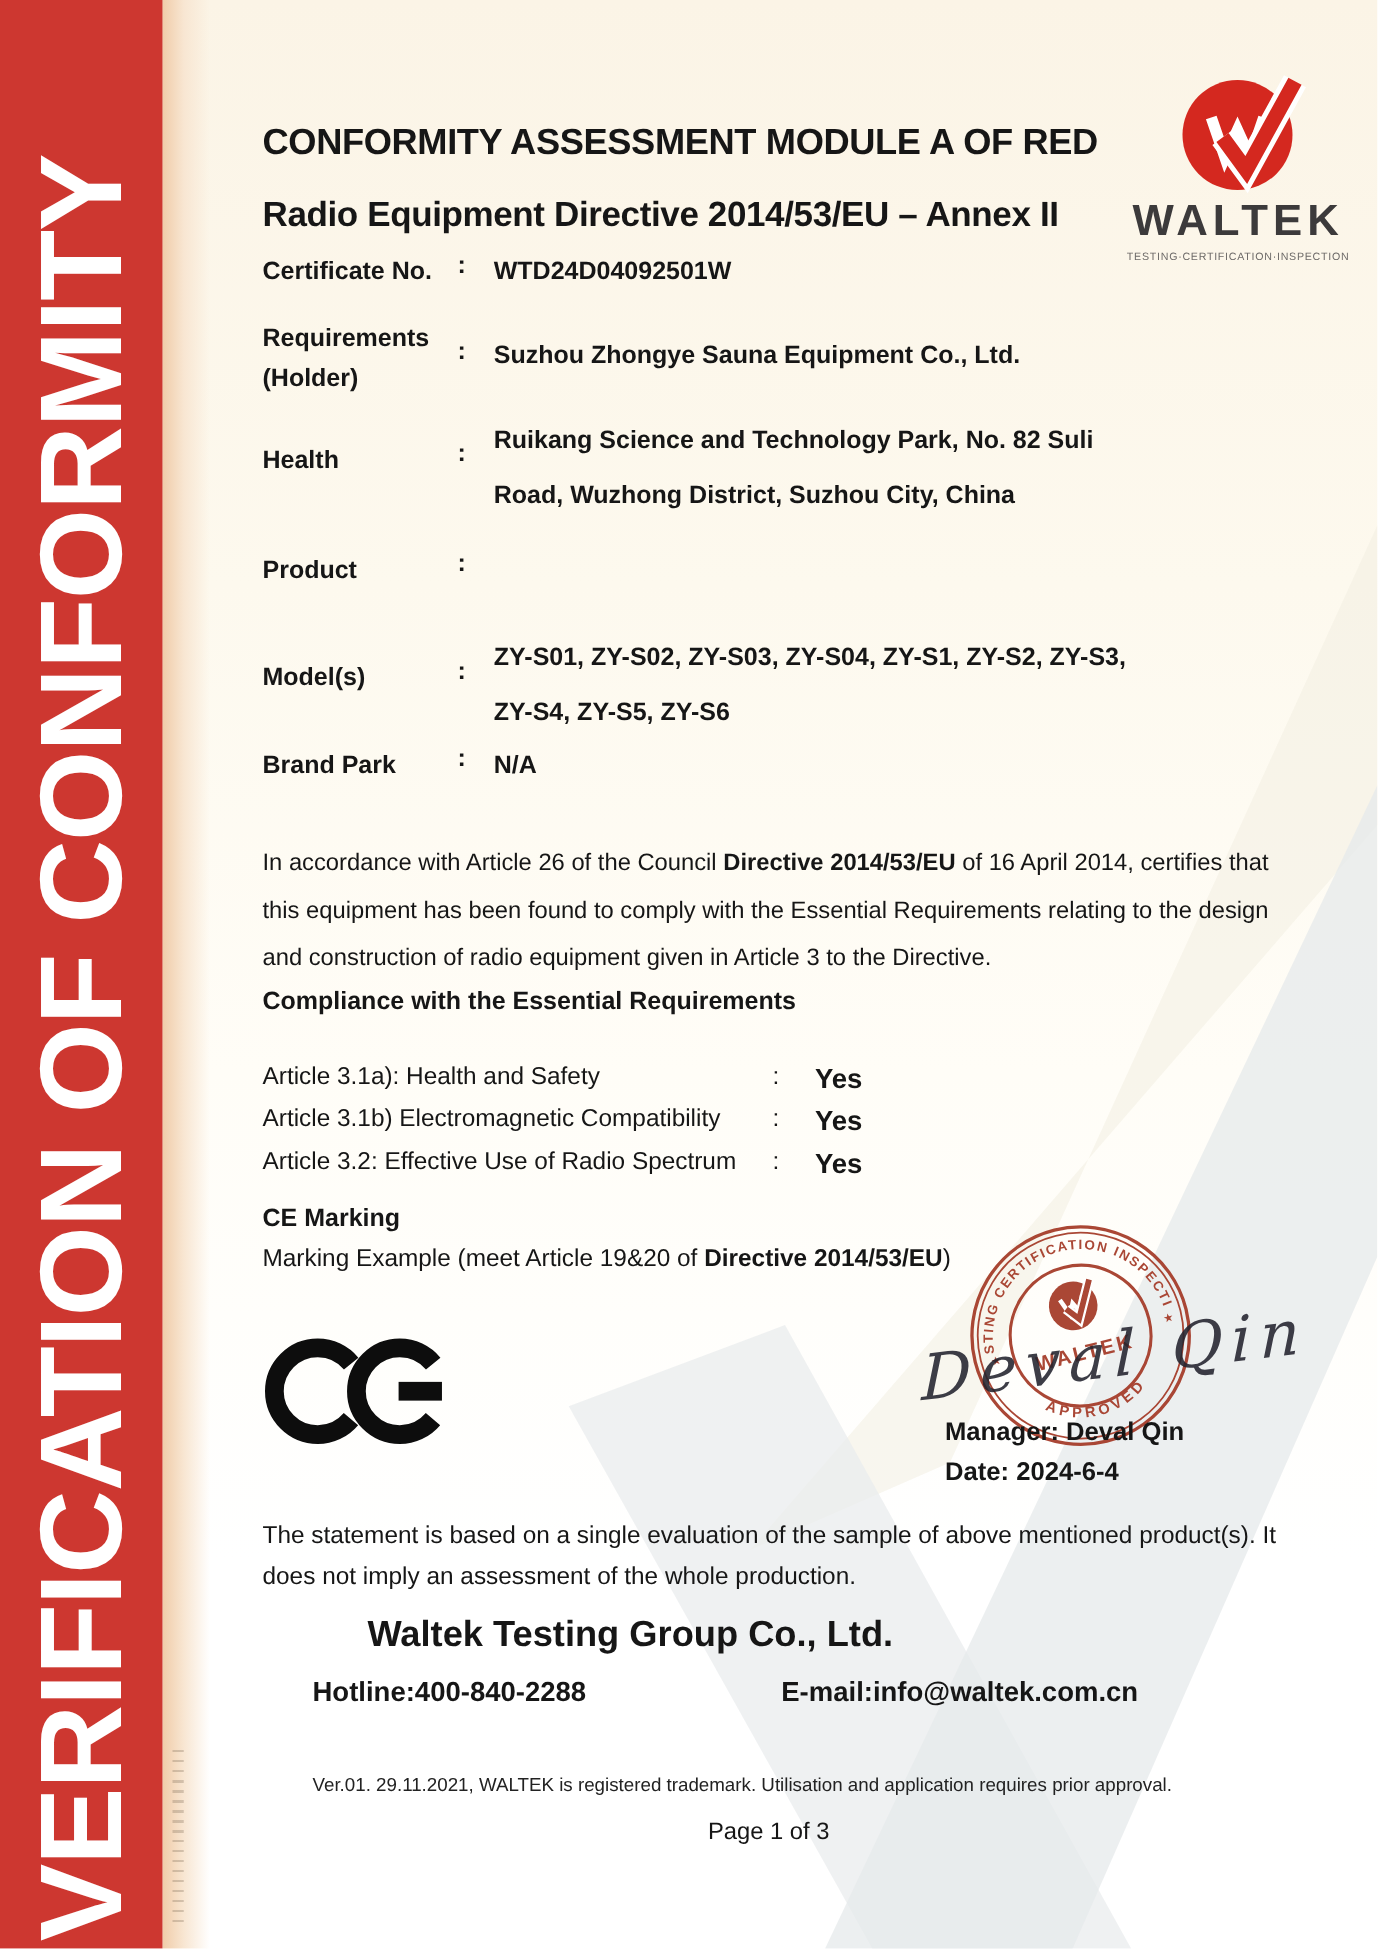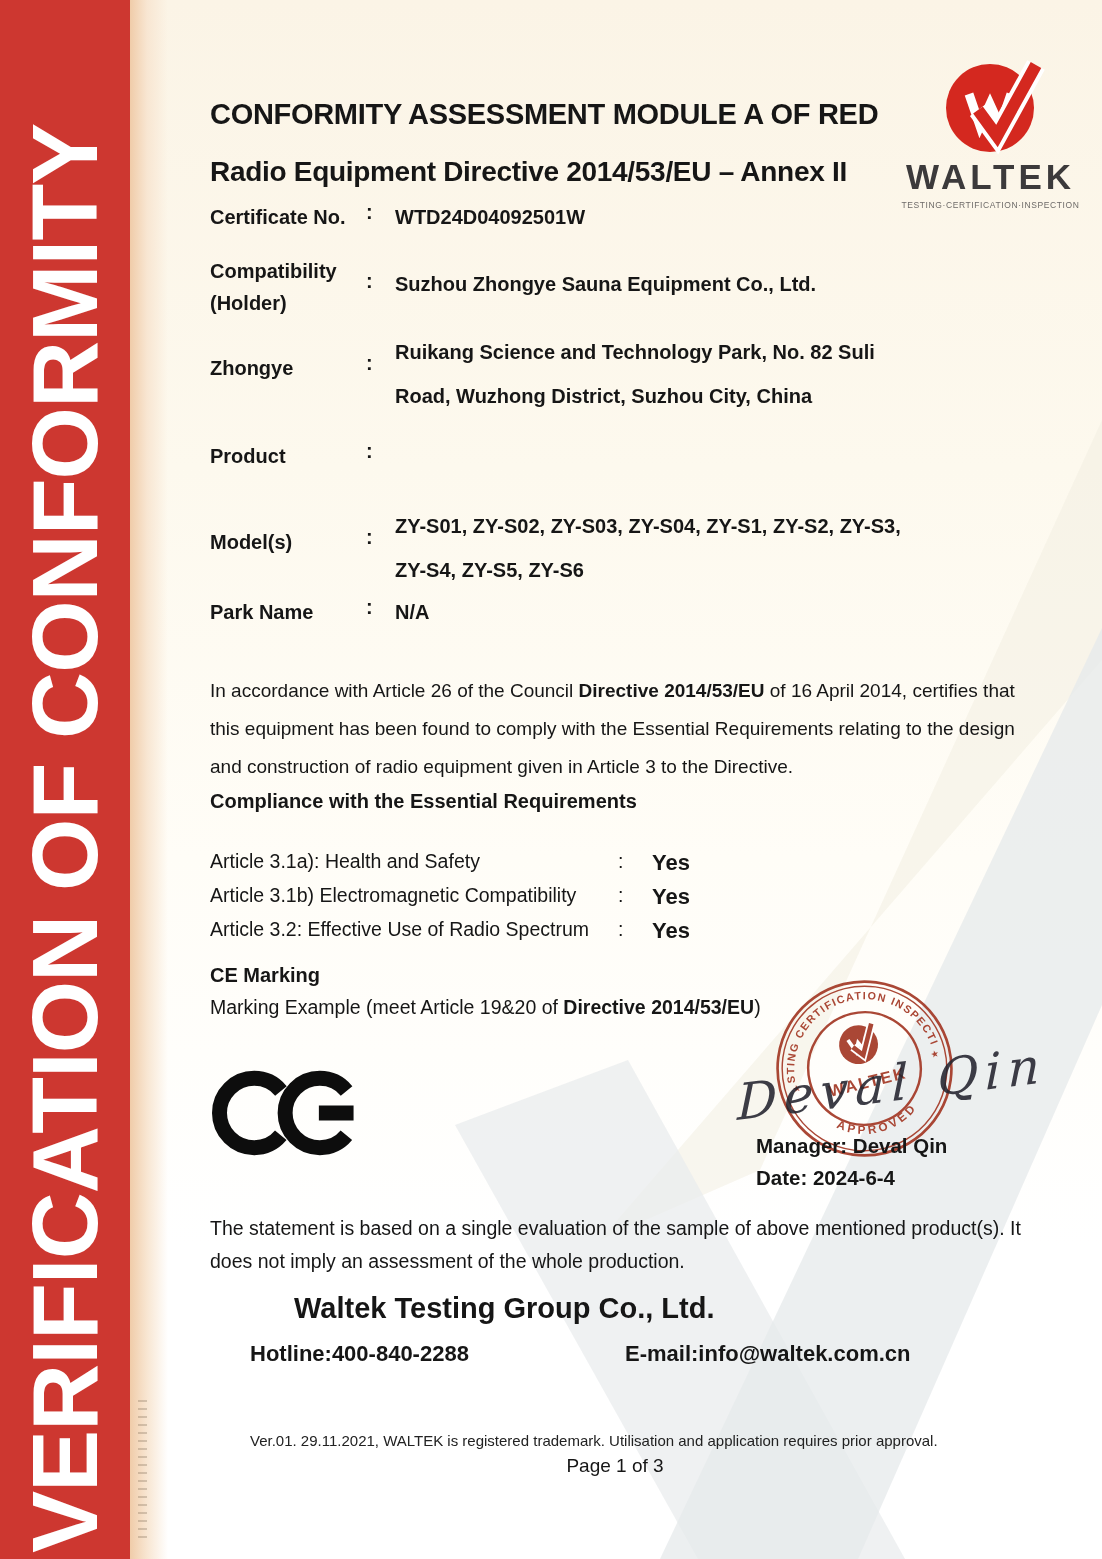--- a/index.html
+++ b/index.html
@@ -88,44 +88,44 @@
   </div>
 
   <div class="abs content title" style="left:210px;top:98px;">CONFORMITY ASSESSMENT MODULE A OF RED</div>
   <div class="abs content subtitle" style="left:210px;top:156px;">Radio Equipment Directive 2014/53/EU – Annex II</div>
 
   <div class="abs content lbl" style="left:210px;top:201px;">Certificate No.</div>
   <div class="abs content colon" style="left:366px;top:201px;">:</div>
   <div class="abs content val" style="left:395px;top:195px;">WTD24D04092501W</div>
 
   <div class="abs content" style="left:210px;top:255px;">
-    <div class="lbl">Compatibility</div>
+    <div class="lbl">Requirements</div>
     <div class="lbl">(Holder)</div>
   </div>
   <div class="abs content colon" style="left:366px;top:270px;">:</div>
   <div class="abs content val" style="left:395px;top:262px;">Suzhou Zhongye Sauna Equipment Co., Ltd.</div>
 
-  <div class="abs content lbl" style="left:210px;top:352px;">Zhongye</div>
+  <div class="abs content lbl" style="left:210px;top:352px;">Health</div>
   <div class="abs content colon" style="left:366px;top:352px;">:</div>
   <div class="abs content" style="left:395px;top:330px;">
     <div class="val">Ruikang Science and Technology Park, No. 82 Suli</div>
     <div class="val">Road, Wuzhong District, Suzhou City, China</div>
   </div>
 
   <div class="abs content lbl" style="left:210px;top:440px;">Product</div>
   <div class="abs content colon" style="left:366px;top:440px;">:</div>
 
   <div class="abs content lbl" style="left:210px;top:526px;">Model(s)</div>
   <div class="abs content colon" style="left:366px;top:526px;">:</div>
   <div class="abs content" style="left:395px;top:504px;">
     <div class="val">ZY-S01, ZY-S02, ZY-S03, ZY-S04, ZY-S1, ZY-S2, ZY-S3,</div>
     <div class="val">ZY-S4, ZY-S5, ZY-S6</div>
   </div>
 
-  <div class="abs content lbl" style="left:210px;top:596px;">Park Name</div>
+  <div class="abs content lbl" style="left:210px;top:596px;">Brand Park</div>
   <div class="abs content colon" style="left:366px;top:596px;">:</div>
   <div class="abs content val" style="left:395px;top:590px;">N/A</div>
 
   <div class="abs content para" style="left:210px;top:672px;">
     <span>In accordance with Article 26 of the Council </span><b>Directive 2014/53/EU</b><span> of 16 April 2014, certifies that this equipment has been found to comply with the Essential Requirements relating to the design and construction of radio equipment given in Article 3 to the Directive.</span>
   </div>
 
   <div class="abs content h-bold" style="left:210px;top:790px;">Compliance with the Essential Requirements</div>
 
   <div class="abs content article" style="left:210px;top:850px;">Article 3.1a): Health and Safety</div>
@@ -179,16 +179,16 @@
   <div id="signature">Deval Qin</div>
 
   <div class="abs content mgr" style="left:756px;top:1134px;">Manager: Deval Qin</div>
   <div class="abs content mgr" style="left:756px;top:1166px;">Date: 2024-6-4</div>
 
   <div class="abs content stmt" style="left:210px;top:1212px;">The statement is based on a single evaluation of the sample of above mentioned product(s). It does not imply an assessment of the whole production.</div>
 
   <div class="abs content company" style="left:250px;top:1292px;">Waltek Testing Group Co., Ltd.</div>
   <div class="abs content contact" style="left:250px;top:1341px;">Hotline:400-840-2288</div>
   <div class="abs content contact" style="left:625px;top:1341px;">E-mail:info@waltek.com.cn</div>
-  <div class="abs content ver" style="left:250px;top:1420px;margin-top:12px;">Ver.01. 29.11.2021, WALTEK is registered trademark. Utilisation and application requires prior approval.</div>
+  <div class="abs content ver" style="left:250px;top:1420px;">Ver.01. 29.11.2021, WALTEK is registered trademark. Utilisation and application requires prior approval.</div>
   <div class="abs content pageno" style="left:210px;top:1455px;">Page 1 of 3</div>
 
 </div>
 
 </body></html>

